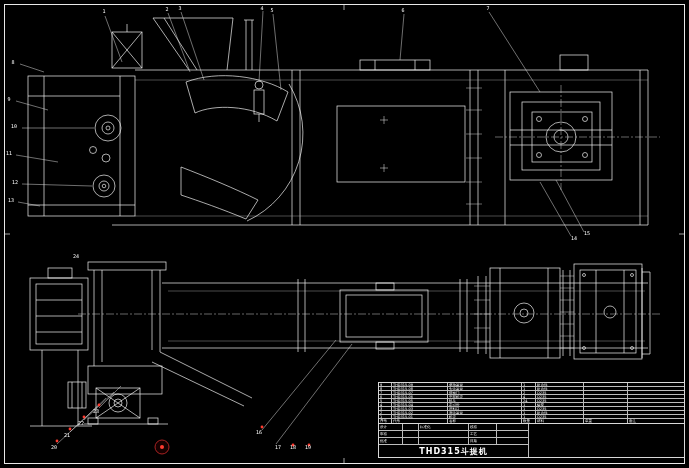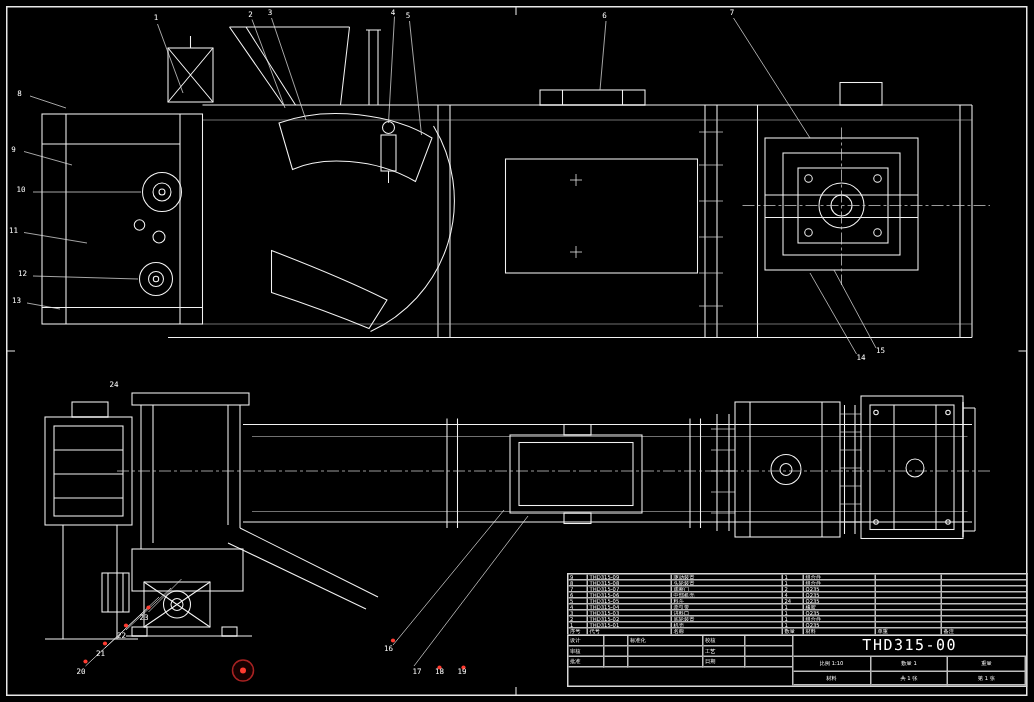--- a/index.html
+++ b/index.html
@@ -333,27 +333,17 @@
             <div class="admin-cell a4"></div>
           </div>
           <div class="admin-row">
             <div class="admin-cell a0">批准</div>
             <div class="admin-cell a1"></div>
             <div class="admin-cell a2"></div>
             <div class="admin-cell a3">日期</div>
             <div class="admin-cell a4"></div>
           </div>
         </div>
-  </div>
-  <div class="tb-right">
-    <div class="tb-number">THD315-00</div>
-    <div class="tb-info">
-          <div class="info-cell">比例 1:10</div>
-          <div class="info-cell">数量 1</div>
-          <div class="info-cell">重量</div>
-          <div class="info-cell">材料</div>
-          <div class="info-cell">共 1 张</div>
-          <div class="info-cell">第 1 张</div>
-        </div>
+    <div class="tb-name">THD315斗提机</div>
   </div>
 </div>
 
 </div>
 
 </body></html>

